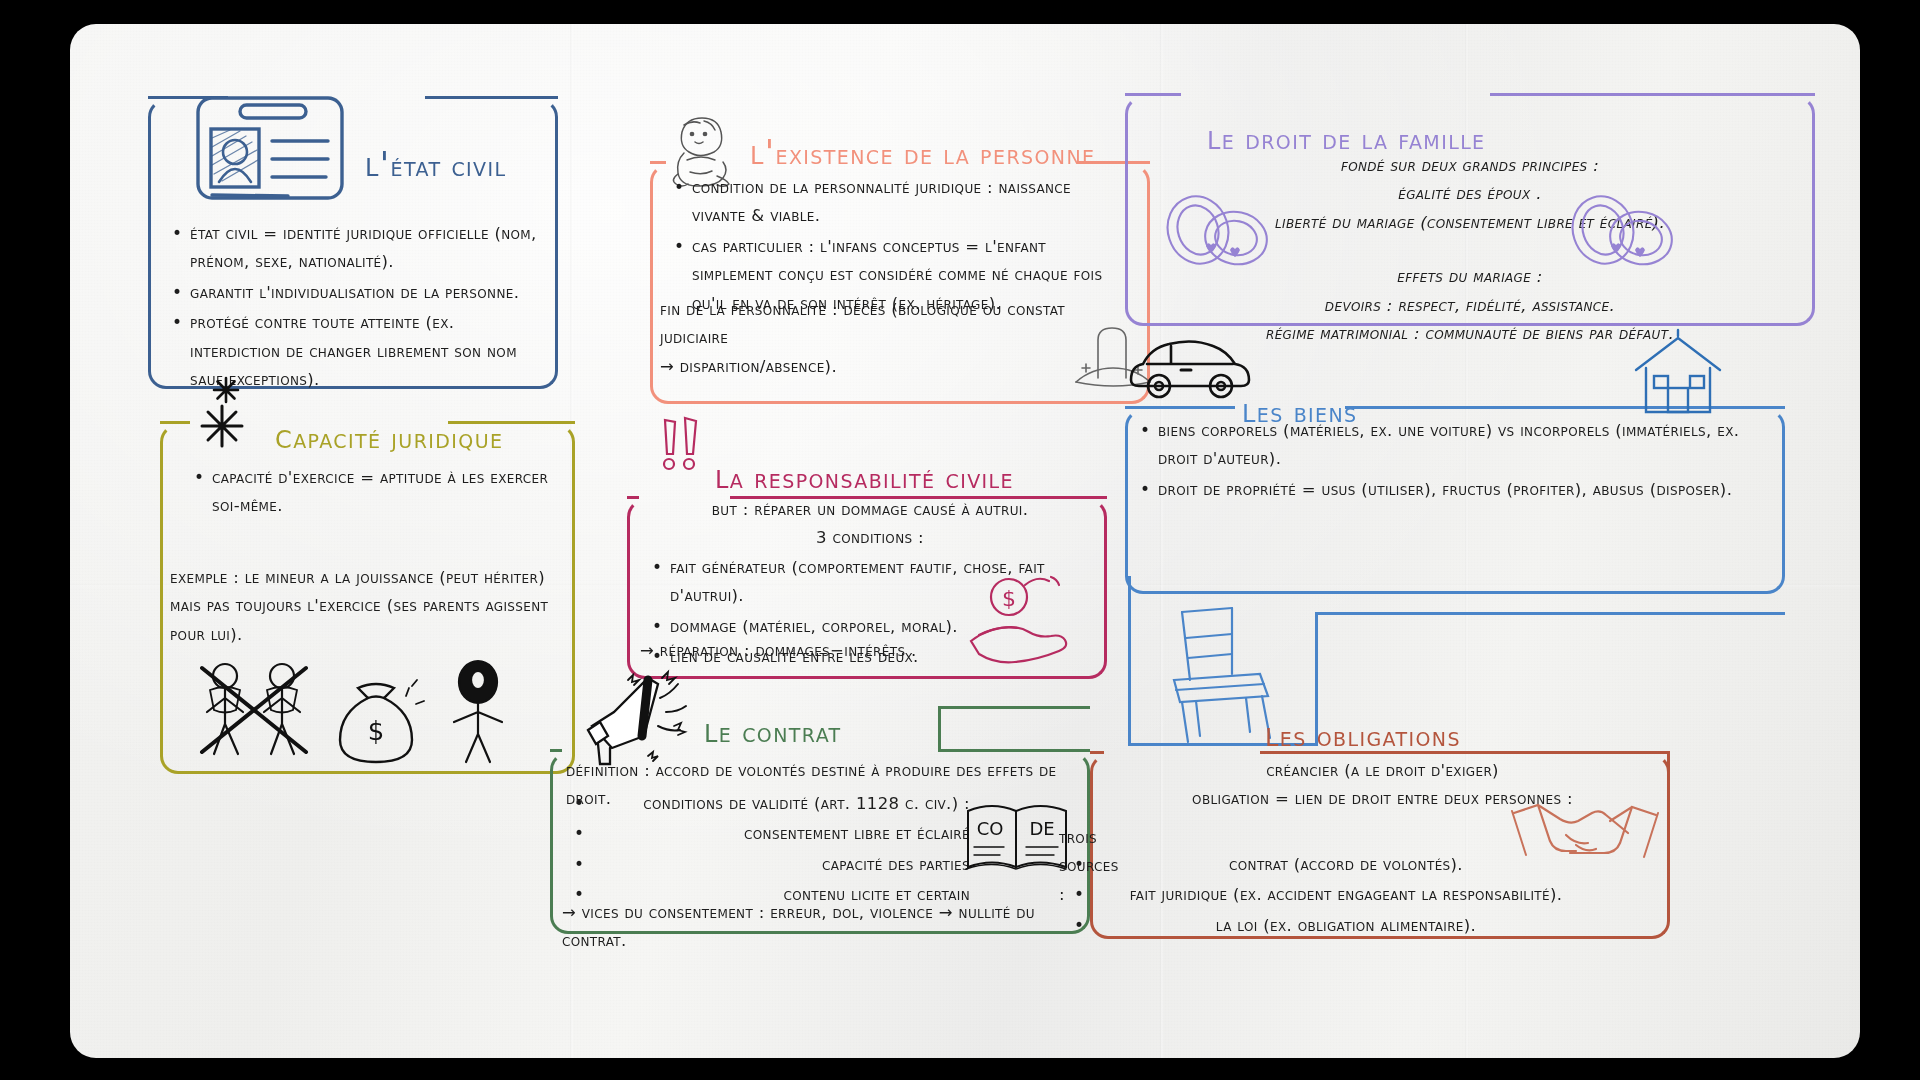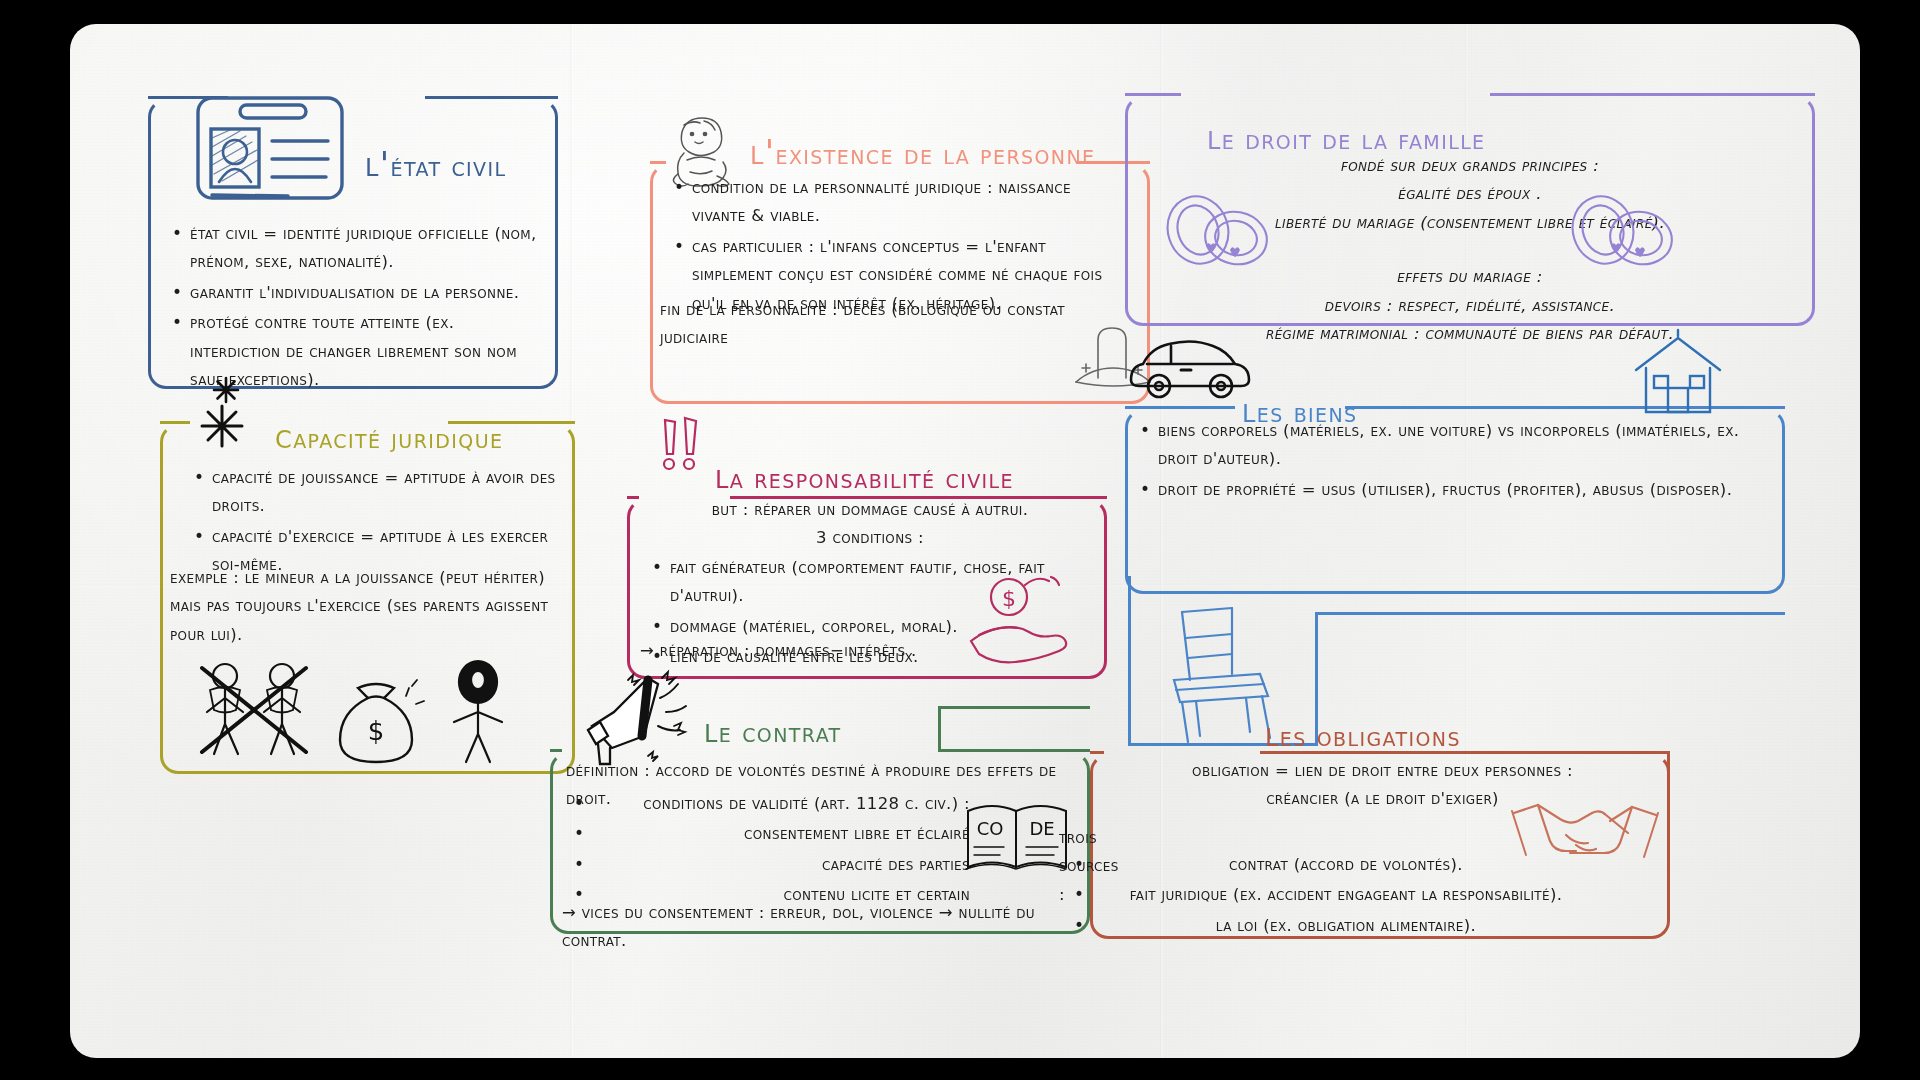--- a/index.html
+++ b/index.html
@@ -105,21 +105,20 @@
         </g>
         <g transform="translate(22,50)" stroke-width="3">
           <path d="M0 -20 L0 20 M-20 0 L20 0 M-14 -14 L14 14 M-14 14 L14 -14"></path>
         </g>
       </svg>
     </div>
 
     <div class="ttl" style="left:205px;top:392px;color:#a9a227;">Capacité juridique</div>
 
     <ul class="body" style="left:120px;top:440px;width:370px;">
-      <li>Capacité de jouissance = aptitude à avoir des droits.</li>
       <li>Capacité d'exercice = aptitude à les exercer soi-même.</li>
     </ul>
     <div class="body" style="left:100px;top:540px;width:390px;">Exemple : le mineur a la jouissance (peut hériter) mais pas toujours l'exercice (ses parents agissent pour lui).</div>
 
     <div class="svgwrap" style="left:120px;top:630px;">
       <svg width="130" height="110" viewBox="0 0 130 110" fill="none" stroke="#111" stroke-width="2.2" stroke-linecap="round">
         <circle cx="35" cy="22" r="12"></circle>
         <path d="M35 34 L35 70 M35 44 L17 58 M35 44 L53 58 M35 70 L24 100 M35 70 L48 100"></path>
         <path d="M20 36 q15 -6 30 0 l-4 20 q-11 5 -22 0 z" stroke-width="1.8"></path>
         <circle cx="92" cy="22" r="12"></circle>
@@ -168,20 +167,21 @@
     </div>
 
     <div class="ttl" style="left:680px;top:108px;color:#f2917c;">L'existence de la personne</div>
 
     <ul class="body" style="left:600px;top:150px;width:460px;">
       <li>Condition de la personnalité juridique : naissance vivante &amp; viable.</li>
       <li>Cas particulier : l'infans conceptus = l'enfant simplement conçu est considéré comme né chaque fois qu'il en va de son intérêt (ex. héritage).</li>
     </ul>
     <div class="body" style="left:590px;top:272px;width:470px;">
       <span class="line">Fin de la personnalité : décès (biologique ou constat judiciaire</span>
+      <span class="line">→ disparition/absence).</span>
     </div>
 
     <div class="svgwrap" style="left:1000px;top:300px;">
       <svg width="86" height="70" viewBox="0 0 86 70" fill="none" stroke="#666" stroke-width="1.6" stroke-linecap="round">
         <path d="M28 54 L28 16 q0 -12 14 -12 q14 0 14 12 L56 54"></path>
         <path d="M6 58 q16 -14 37 -14 q22 0 37 14"></path>
         <path d="M6 58 q38 8 74 0"></path>
         <path d="M16 48 l0 -8 M12 44 l8 0"></path>
         <path d="M68 50 l0 -8 M64 46 l8 0"></path>
       </svg>
@@ -362,22 +362,22 @@
 
   <div class="sec">
     <div class="box" style="left:1020px;top:730px;width:580px;height:185px;border-width:3px;border-color:#b4553d;border-top-color:transparent;"></div>
     <div style="position:absolute;left:1020px;top:727px;width:14px;height:3px;background:#b4553d;"></div>
     <div style="position:absolute;left:1190px;top:727px;width:410px;height:3px;background:#b4553d;"></div>
     <div style="position:absolute;left:1597px;top:730px;width:3px;height:110px;background:#b4553d;"></div>
 
     <div class="ttl" style="left:1195px;top:690px;color:#b4553d;">Les obligations</div>
 
     <div class="body ctr" style="left:1040px;top:733px;width:545px;">
+      <span class="line">Créancier (a le droit d'exiger)</span>
       <span class="line">Obligation = lien de droit entre deux personnes :</span>
-      <span class="line">Créancier (a le droit d'exiger)</span>
     </div>
 
     <div class="body" style="left:989px;top:800px;">Trois sources :</div>
 
     <ul class="body" style="left:1000px;top:827px;width:530px;text-align:center;">
       <li>Contrat  (accord de volontés).</li>
       <li>Fait juridique (ex. accident engageant la responsabilité).</li>
       <li>La loi  (ex. obligation alimentaire).</li>
     </ul>
 

